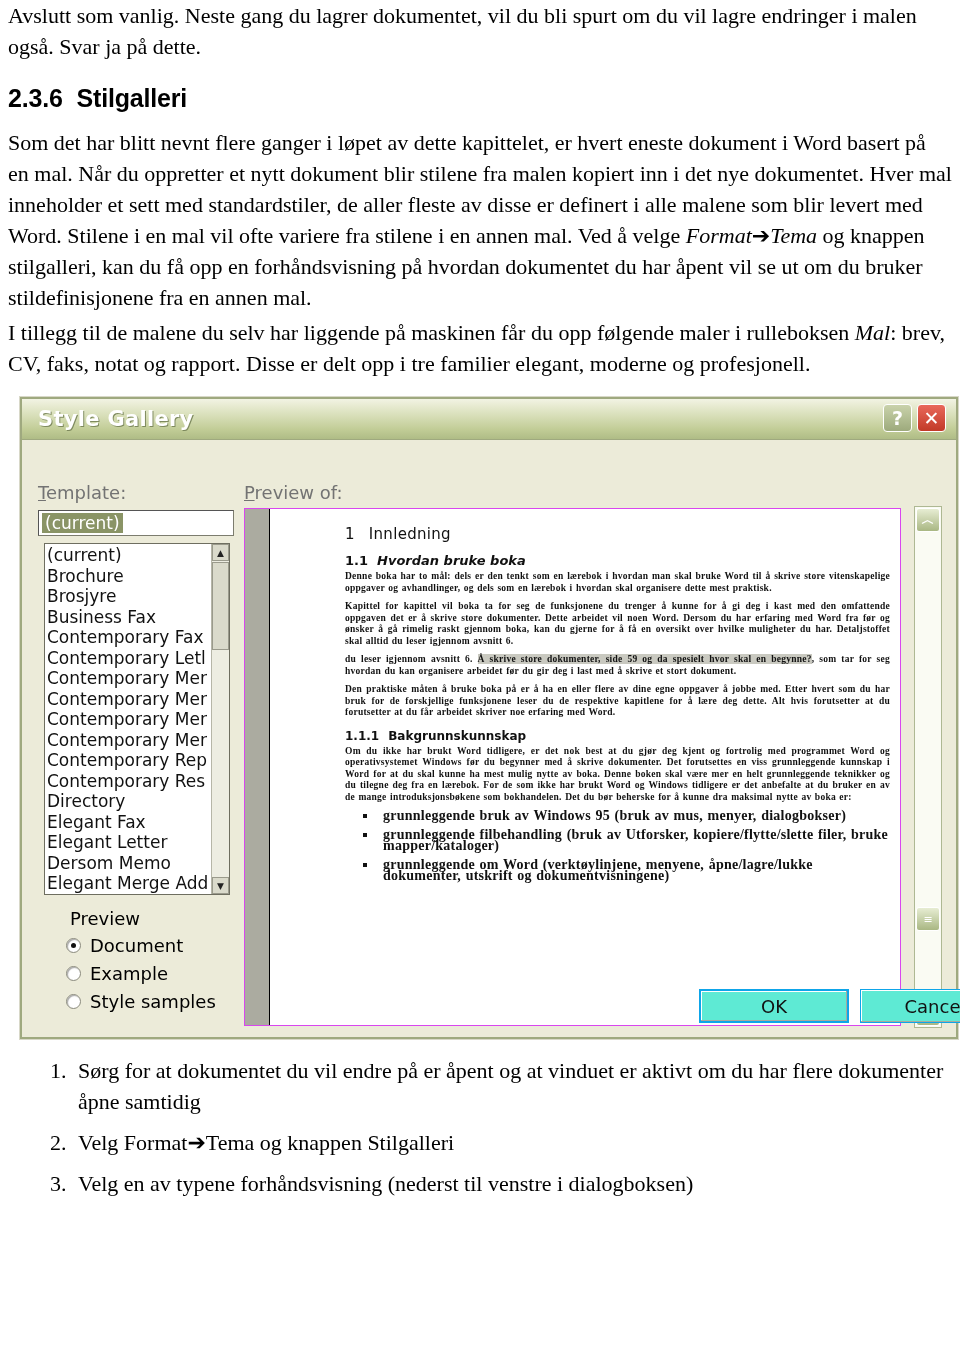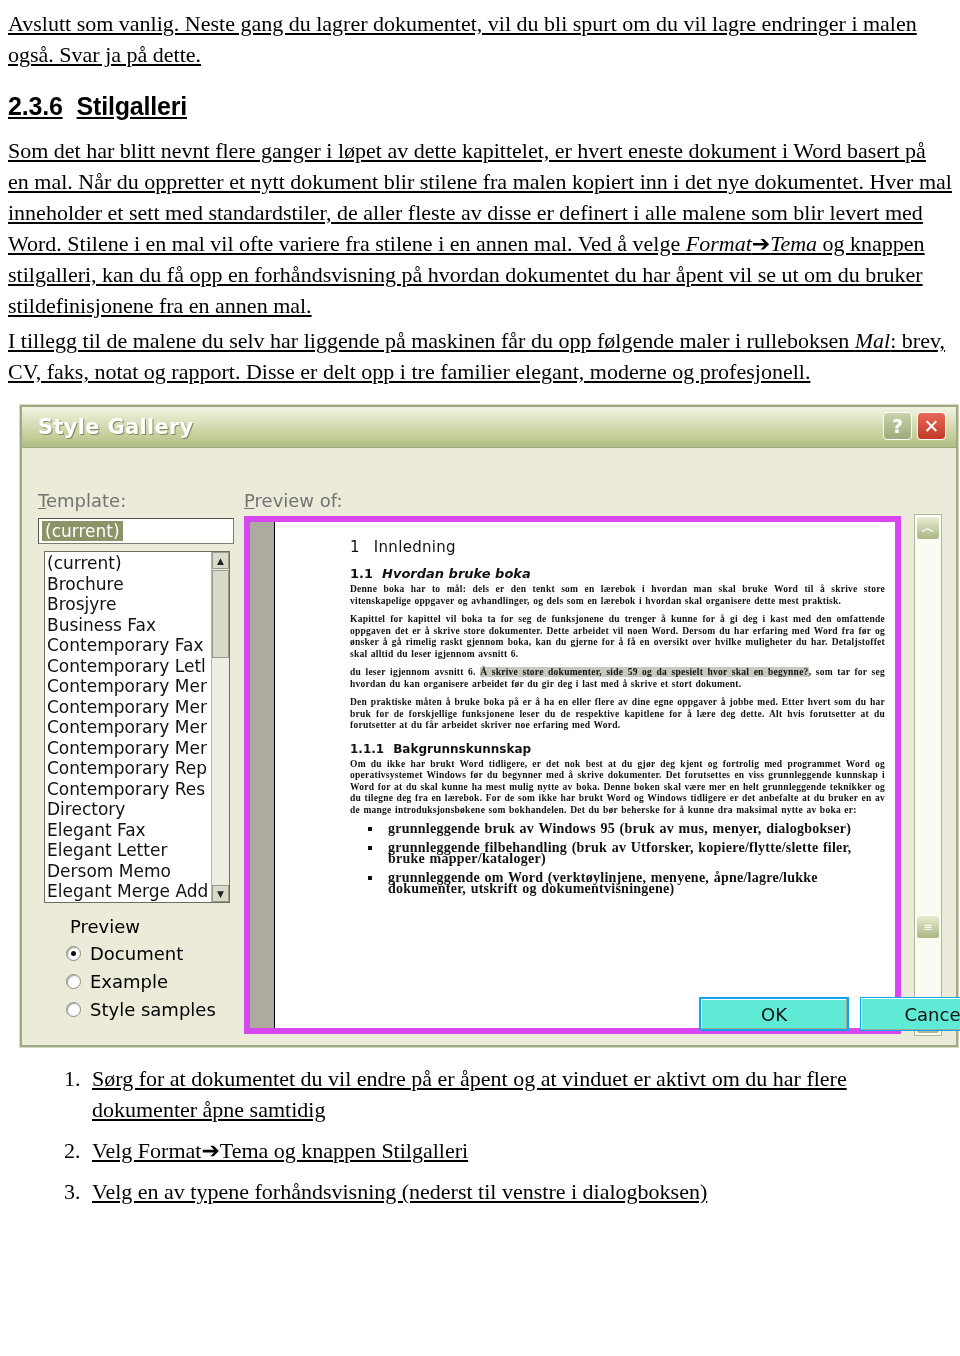--- a/index.html
+++ b/index.html
@@ -14,22 +14,21 @@
     color: #000000;
     overflow: hidden;
     position: relative;
   }
 
   .page {
     width: 960px;
     height: 988px;
     position: relative;
     box-sizing: border-box;
-    padding: 8px 8px;
-    text-decoration: underline;
+    padding: 0 8px;
   }
 
   
   .prose {
     font-family: "Liberation Serif", "DejaVu Serif", serif;
     font-size: 22px;
     line-height: 31px;
     text-align: left;
     color: #000;
   }
@@ -49,21 +48,20 @@
 
   ol.steps {
     margin: 10px 0 0 0;
     padding-left: 64px;
     font-size: 22px;
     line-height: 31px;
   }
   ol.steps li {
     margin-bottom: 10px;
     padding-left: 6px;
-    margin-left: 14px;
   }
 
   
   .dialog-shot {
     position: relative;
     margin: 18px 0 16px 12px;
     width: 938px;
     height: 642px;
     background: #ECEBD9;
     border: 2px solid #9FA97F;
@@ -226,21 +224,21 @@
   }
 
   
   .preview-pane {
     position: absolute;
     left: 222px;
     top: 68px;
     width: 657px;
     height: 518px;
     background: #ffffff;
-    border: 6px solid #d946ef;
+    border: 1px solid #d946ef;
     box-sizing: border-box;
     overflow: hidden;
   }
   .pv-margin {
     position: absolute;
     left: 0; top: 0; bottom: 0;
     width: 24px;
     background: #ABABA0;
     border-right: 1px solid #000;
   }

